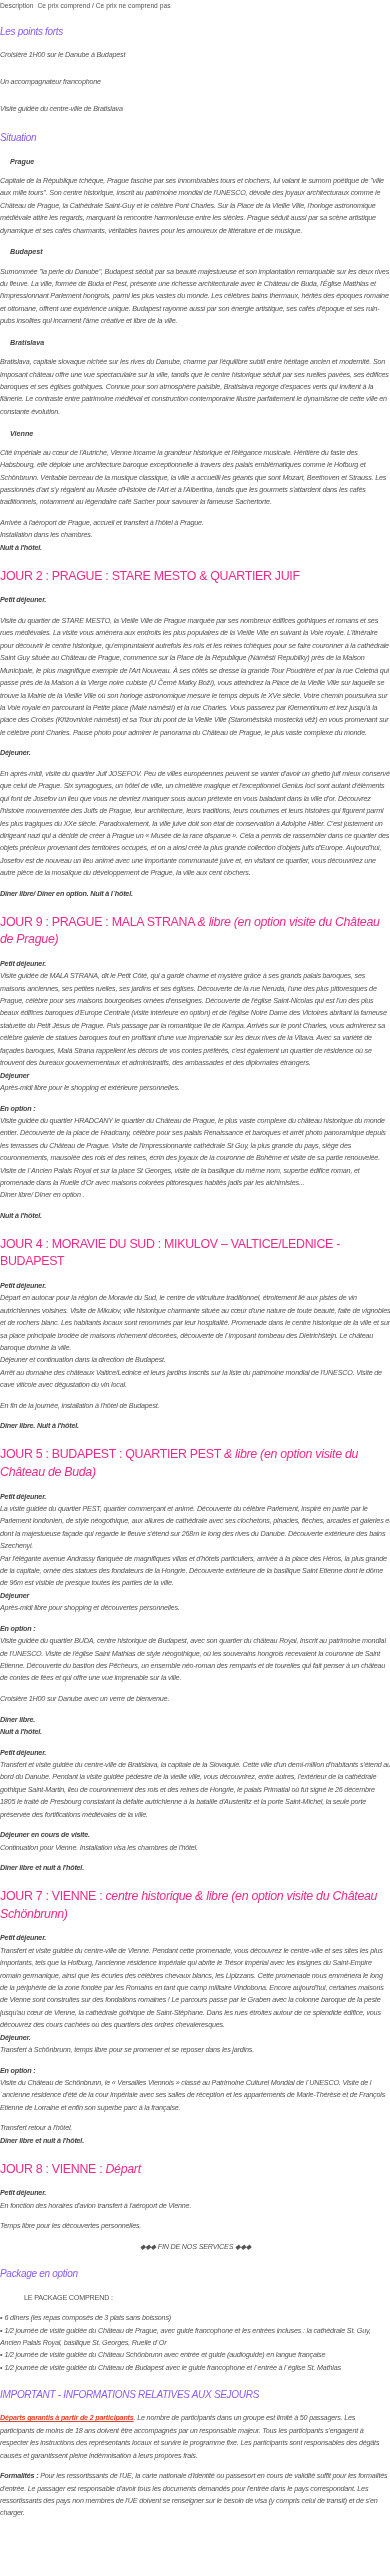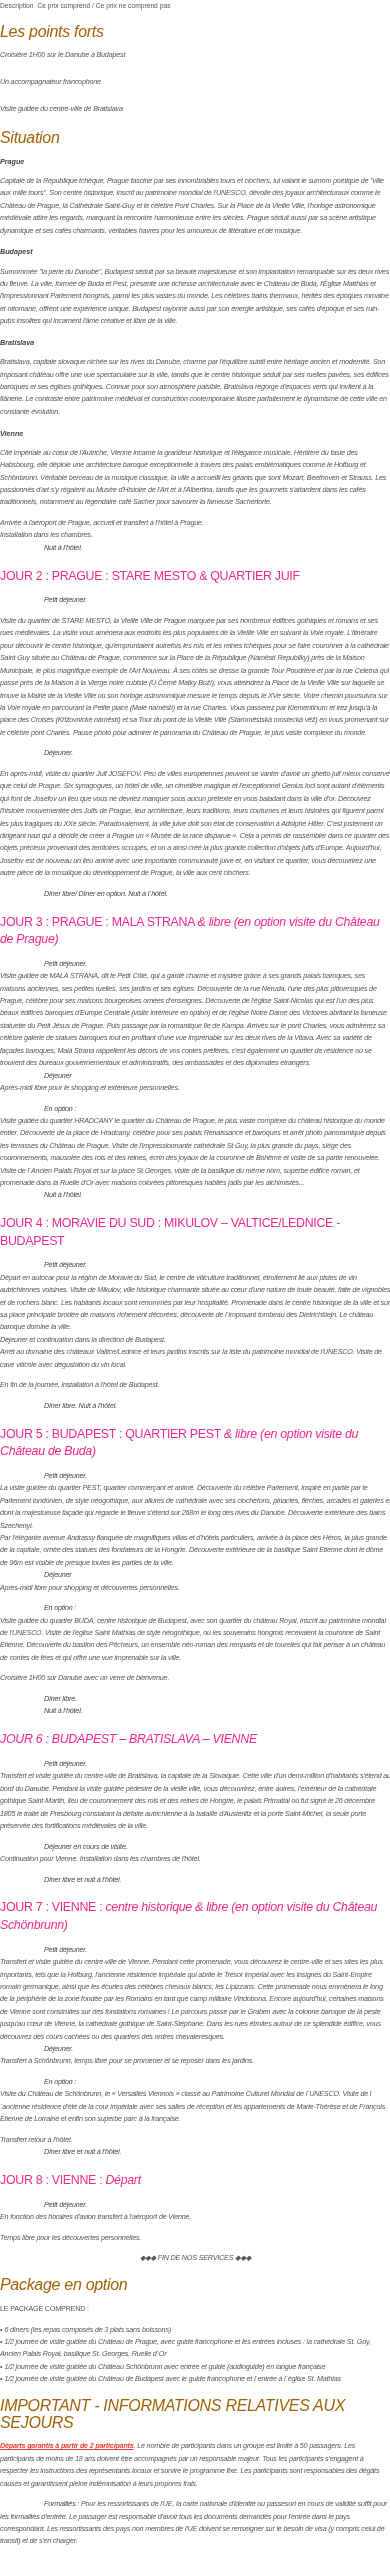--- a/index.html
+++ b/index.html
@@ -6,24 +6,24 @@
   body {
     width: 391px;
     font-family: "Liberation Sans", sans-serif;
     color: #555555;
     font-size: 7.2px;
   }
   .page { padding: 0 0 20.6px 0; }
   .tabs-line { font-size: 6.7px; color: #555; font-style: normal; padding-top: 1px; line-height: 10.3px; }
   .tabs-line span { margin-right: 2.1px; }
   h2.sec {
-    color: #a16207;
+    color: #8b5cf6;
     font-style: italic;
     font-weight: normal;
-    font-size: 16px;
+    font-size: 10px;
     letter-spacing: -0.3px;
     margin: 12.4px 0 9.3px 0;
     line-height: 16.5px;
   }
   h2.day {
     color: #ee2a8c;
     font-style: italic;
     font-weight: normal;
     font-size: 12.4px;
     letter-spacing: -0.3px;
@@ -33,24 +33,24 @@
   h2.day .upright { font-style: normal; }
   p {
     margin: 0 0 8.2px 0;
     font-style: italic;
     line-height: 12.4px;
     letter-spacing: -0.2px;
     font-size: 7.2px;
   }
   p.tight { margin-bottom: 0; }
   p.hl { margin: 0 0 14.4px 0; font-style: italic; }
-  .b { font-weight: normal; color: #444; margin-left: 44px; }
-  h3.city { font-weight: bold; font-style: italic; color: #444; font-size: 7.2px; margin: 10.3px 0 9.3px 0; }
+  .b { font-weight: bold; color: #444; }
+  h3.city { font-weight: bold; font-style: italic; color: #444; font-size: 7.2px; margin: 10.3px 0 9.3px 0; padding-left: 10px; }
   .center { text-align: center; font-style: italic; }
-  .caps { font-style: normal; text-transform: none; }
+  .caps { font-style: normal; text-transform: none; padding-left: 24px; }
   ul.bullets { list-style: none; padding: 0; margin: 0 0 8.2px 0; }
   ul.bullets li { font-style: italic; line-height: 12.4px; letter-spacing: -0.2px; }
   ul.bullets li::before { content: "\2022"; margin-right: 2.1px; font-style: normal; }
   .red { color: #e8412c; font-weight: bold; text-decoration: underline; }
 </style>
 </head>
 <body>
 
 <div class="page">
 
@@ -81,28 +81,29 @@
   <h2 class="day">
     <span class="upright">JOUR 2 : PRAGUE : STARE MESTO &amp; QUARTIER JUIF</span>
   </h2>
   <p class="b">Petit déjeuner.</p>
   <p>Visite du quartier de STARE MESTO, la Vieille Ville de Prague marquée par ses nombreux édifices gothiques et romans et ses rues médiévales. La visite vous amènera aux endroits les plus populaires de la Vieille Ville en suivant la Voie royale. L'itinéraire pour découvrir le centre historique, qu'empruntaient autrefois les rois et les reines tchèques pour se faire couronner à la cathédrale Saint Guy située au Château de Prague, commence sur la Place de la République (Náměstí Republiky) près de la Maison Municipale, le plus magnifique exemple de l'Art Nouveau. À ses côtés se dresse la grande Tour Poudrière et par la rue Celetná qui passe près de la Maison à la Vierge noire cubiste (U Černé Matky Boží), vous atteindrez la Place de la Vieille Ville sur laquelle se trouve la Mairie de la Vieille Ville où son horloge astronomique mesure le temps depuis le XVe siècle. Votre chemin poursuivra sur la Voie royale en parcourant la Petite place (Malé náměstí) et la rue Charles. Vous passerez par Klementinum et irez jusqu'à la place des Croisés (Křižovnické náměstí) et sa Tour du pont de la Vieille Ville (Staroměstská mostecká věž) en vous promenant sur le célèbre pont Charles. Pause photo pour admirer le panorama du Château de Prague, le plus vaste complexe du monde.</p>
   <p class="b">Déjeuner.</p>
   <p>En après-midi, visite du quartier Juif JOSEFOV. Peu de villes européennes peuvent se vanter d'avoir un ghetto juif mieux conservé que celui de Prague. Six synagogues, un hôtel de ville, un cimetière magique et l'exceptionnel Genius loci sont autant d'éléments qui font de Josefov un lieu que vous ne devriez manquer sous aucun prétexte en vous baladant dans la ville d'or. Découvrez l'histoire mouvementée des Juifs de Prague, leur architecture, leurs traditions, leurs coutumes et leurs histoires qui figurent parmi les plus tragiques du XXe siècle. Paradoxalement, la ville juive doit son état de conservation à Adolphe Hitler. C'est justement un dirigeant nazi qui a décidé de créer à Prague un « Musée de la race disparue ». Cela a permis de rassembler dans ce quartier des objets précieux provenant des territoires occupés, et on a ainsi créé la plus grande collection d'objets juifs d'Europe. Aujourd'hui, Josefov est de nouveau un lieu animé avec une importante communauté juive et, en visitant ce quartier, vous découvrirez une autre pièce de la mosaïque du développement de Prague, la ville aux cent clochers.</p>
   <p class="b">Dîner libre/ Dîner en option. Nuit à l´hôtel.</p>
 
   <h2 class="day">
-    <span class="upright">JOUR 3 : PRAGUE : MALA STRANA </span><span>&amp; libre (en option visite du Château de Prague)</span>
+    <span class="upright">JOUR 9 : PRAGUE : MALA STRANA </span><span>&amp; libre (en option visite du Château de Prague)</span>
   </h2>
   <p class="tight b">Petit déjeuner.</p>
   <p class="tight">Visite guidée de MALA STRANA, dit le Petit Côté, qui a gardé charme et mystère grâce à ses grands palais baroques, ses maisons anciennes, ses petites ruelles, ses jardins et ses églises. Découverte de la rue Neruda, l'une des plus pittoresques de Prague, célèbre pour ses maisons bourgeoises ornées d'enseignes. Découverte de l'église Saint-Nicolas qui est l'un des plus beaux édifices baroques d'Europe Centrale (visite intérieure en option) et de l'église Notre Dame des Victoires abritant la fameuse statuette du Petit Jésus de Prague. Puis passage par la romantique île de Kampa. Arrivés sur le pont Charles, vous admirerez sa célèbre galerie de statues baroques tout en profitant d'une vue imprenable sur les deux rives de la Vltava. Avec sa variété de façades baroques, Malá Strana rappellent les décors de vos contes préférés, c'est également un quartier de résidence où se trouvent des bureaux gouvernementaux et administratifs, des ambassades et des diplomates étrangers.</p>
   <p class="tight b">Déjeuner</p>
   <p>Après-midi libre pour le shopping et extérieure personnelles.</p>
   <p class="tight b">En option :</p>
   <p class="tight">Visite guidée du quartier HRADCANY le quartier du Château de Prague, le plus vaste complexe du château historique du monde entier. Découverte de la place de Hradcany, célèbre pour ses palais Renaissance et baroques et arrêt photo panoramique depuis les terrasses du Château de Prague. Visite de l'impressionnante cathédrale St Guy, la plus grande du pays, siège des couronnements, mausolée des rois et des reines, écrin des joyaux de la couronne de Bohême et visite de sa partie renouvelée. Visite de l´Ancien Palais Royal et sur la place St Georges, visite de la basilique du même nom, superbe édifice roman, et promenade dans la Ruelle d'Or avec maisons colorées pittoresques habités jadis par les alchimistes...</p>
+  <p>Dîner libre/ Dîner en option .</p>
   <p class="b">Nuit à l'hôtel.</p>
 
   <h2 class="day">
     <span class="upright">JOUR 4 : MORAVIE DU SUD : MIKULOV – VALTICE/LEDNICE - BUDAPEST</span>
   </h2>
   <p class="tight b">Petit déjeuner.</p>
   <p class="tight">Départ en autocar pour la région de Moravie du Sud, le centre de viticulture traditionnel, étroitement lié aux pistes de vin autrichiennes voisines. Visite de Mikulov, ville historique charmante située au cœur d'une nature de toute beauté, faite de vignobles et de rochers blanc. Les habitants locaux sont renommés par leur hospitalité. Promenade dans le centre historique de la ville et sur sa place principale brodée de maisons richement décorées, découverte de l´imposant tombeau des Dietrichštejn. Le château baroque domine la ville.</p>
   <p class="tight">Déjeuner et continuation dans la direction de Budapest.</p>
   <p>Arrêt au domaine des châteaux Valtice/Lednice et leurs jardins inscrits sur la liste du patrimoine mondial de l'UNESCO. Visite de cave viticole avec dégustation du vin local.</p>
   <p>En fin de la journée, installation à l'hôtel de Budapest.</p>
@@ -115,27 +116,24 @@
   <p class="tight">La visite guidée du quartier PEST, quartier commerçant et animé. Découverte du célèbre Parlement, inspiré en partie par le Parlement londonien, de style néogothique, aux allures de cathédrale avec ses clochetons, pinacles, flèches, arcades et galeries et dont la majestueuse façade qui regarde le fleuve s'étend sur 268m le long des rives du Danube. Découverte extérieure des bains Szechenyi.</p>
   <p class="tight">Par l'élégante avenue Andrassy flanquée de magnifiques villas et d'hôtels particuliers, arrivée à la place des Héros, la plus grande de la capitale, ornée des statues des fondateurs de la Hongrie. Découverte extérieure de la basilique Saint Etienne dont le dôme de 96m est visible de presque toutes les parties de la ville.</p>
   <p class="tight b">Déjeuner</p>
   <p>Après-midi libre pour shopping et découvertes personnelles.</p>
   <p class="tight b">En option :</p>
   <p>Visite guidée du quartier BUDA, centre historique de Budapest, avec son quartier du château Royal, inscrit au patrimoine mondial de l'UNESCO. Visite de l'église Saint Mathias de style néogothique, où les souverains hongrois recevaient la couronne de Saint Etienne. Découverte du bastion des Pêcheurs, un ensemble néo-roman des remparts et de tourelles qui fait penser à un château de contes de fées et qui offre une vue imprenable sur la ville.</p>
   <p>Croisière 1H00 sur Danube avec un verre de bienvenue.</p>
   <p class="tight b">Dîner libre.</p>
   <p class="b">Nuit à l'hôtel.</p>
 
-  <h2 class="day">
-    <span>JOUR 6 : BUDAPEST – BRATISLAVA – VIENNE</span>
-  </h2>
   <p class="tight b">Petit déjeuner.</p>
   <p>Transfert et visite guidée du centre-ville de Bratislava, la capitale de la Slovaquie. Cette ville d'un demi-million d'habitants s'étend au bord du Danube. Pendant la visite guidée pédestre de la vieille ville, vous découvrirez, entre autres, l'extérieur de la cathédrale gothique Saint-Martin, lieu de couronnement des rois et des reines de Hongrie, le palais Primatial où fut signé le 26 décembre 1805 le traité de Presbourg constatant la défaite autrichienne à la bataille d'Austerlitz et la porte Saint-Michel, la seule porte préservée des fortifications médiévales de la ville.</p>
   <p class="tight b">Déjeuner en cours de visite.</p>
-  <p>Continuation pour Vienne. Installation dans les chambres de l'hôtel.</p>
+  <p>Continuation pour Vienne. Installation visa les chambres de l'hôtel.</p>
   <p class="b">Dîner libre et nuit à l'hôtel.</p>
 
   <h2 class="day">
     <span class="upright">JOUR 7 : VIENNE : </span><span>centre historique &amp; libre (en option visite du Château Schönbrunn)</span>
   </h2>
   <p class="tight b">Petit déjeuner.</p>
   <p class="tight">Transfert et visite guidée du centre-ville de Vienne. Pendant cette promenade, vous découvrez le centre-ville et ses sites les plus importants, tels que la Hofburg, l'ancienne résidence impériale qui abrite le Trésor impérial avec les insignes du Saint-Empire romain germanique, ainsi que les écuries des célèbres chevaux blancs, les Lipizzans. Cette promenade nous emmènera le long de la périphérie de la zone fondée par les Romains en tant que camp militaire Vindobona. Encore aujourd'hui, certaines maisons de Vienne sont construites sur des fondations romaines ! Le parcours passe par le Graben avec la colonne baroque de la peste jusqu'au cœur de Vienne, la cathédrale gothique de Saint-Stéphane. Dans les rues étroites autour de ce splendide édifice, vous découvrez des cours cachées ou des quartiers des ordres chevaleresques.</p>
   <p class="tight b">Déjeuner.</p>
   <p>Transfert à Schönbrunn, temps libre pour se promener et se reposer dans les jardins.</p>
   <p class="tight b">En option :</p>

